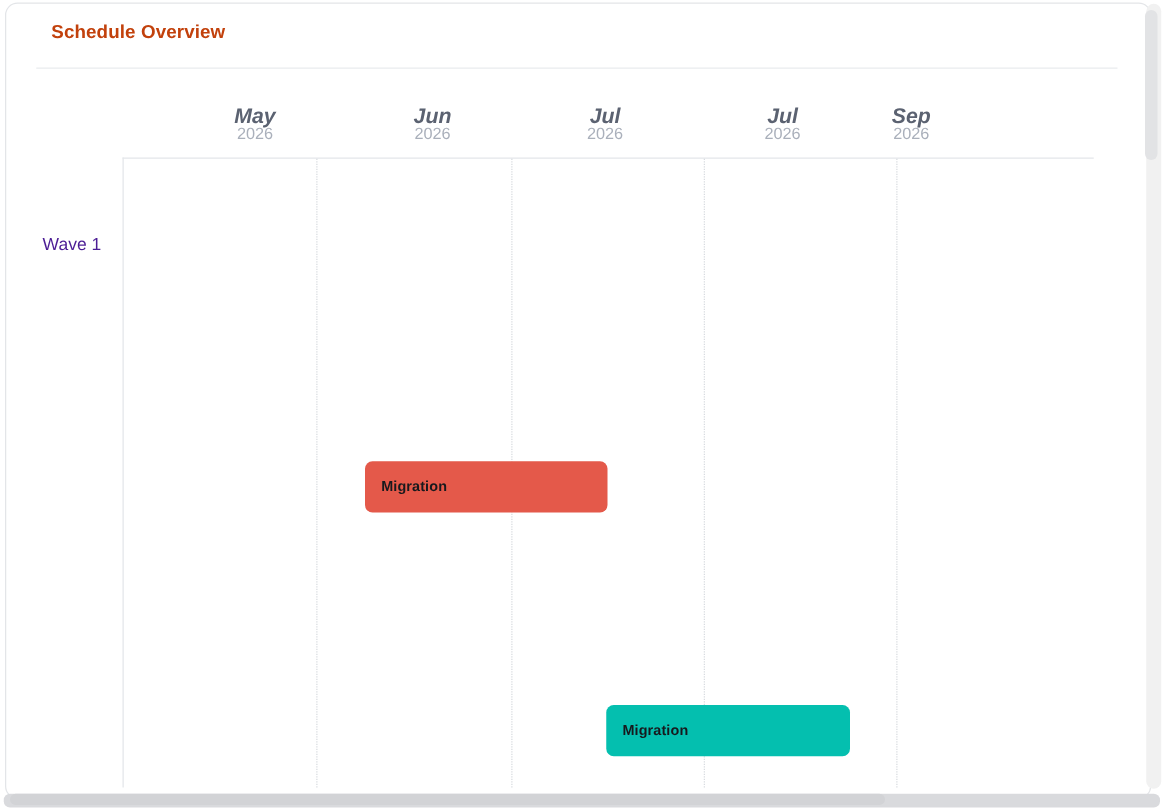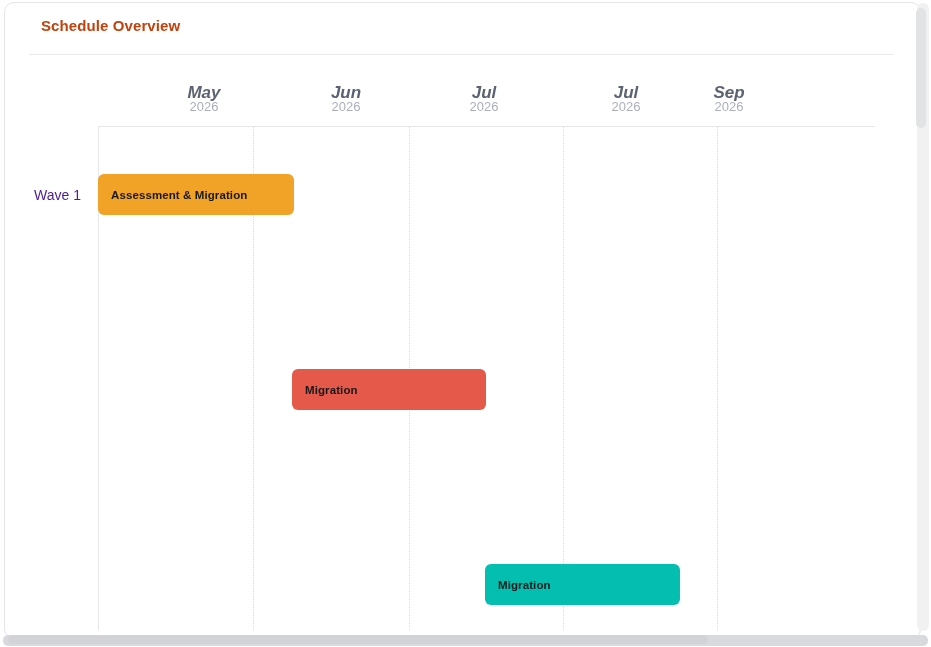--- a/index.html
+++ b/index.html
@@ -221,23 +221,20 @@
         <div class="plot-top-border"></div>
         <div class="plot-left-border"></div>
 
         <div class="gridline" id="g0" style="left: 248px;"></div>
         <div class="gridline" id="g1" style="left: 404px;"></div>
         <div class="gridline" id="g2" style="left: 558px;"></div>
         <div class="gridline" id="g3" style="left: 712px;"></div>
 
         <div class="row" id="r0" style="top: 36px;">
           <div class="row-label">Wave 1</div>
-          <div class="bar" id="b0" style="left: 93px; width: 196px; background: rgb(240, 163, 38);">
-            <span class="bar-label">Assessment &amp; Migration</span>
-          </div>
         </div>
 
         <div class="row" id="r1" style="top: 231px;">
           <div class="bar" id="b1" style="left: 287px; width: 194px; background: rgb(228, 89, 74);">
             <span class="bar-label">Migration</span>
           </div>
         </div>
 
         <div class="row" id="r2" style="top: 426px;">
           <div class="bar" id="b2" style="left: 480px; width: 195px; background: rgb(4, 191, 175);">

